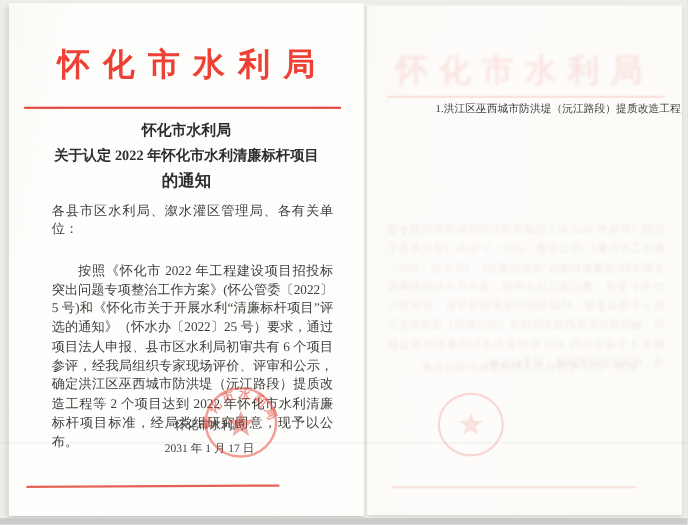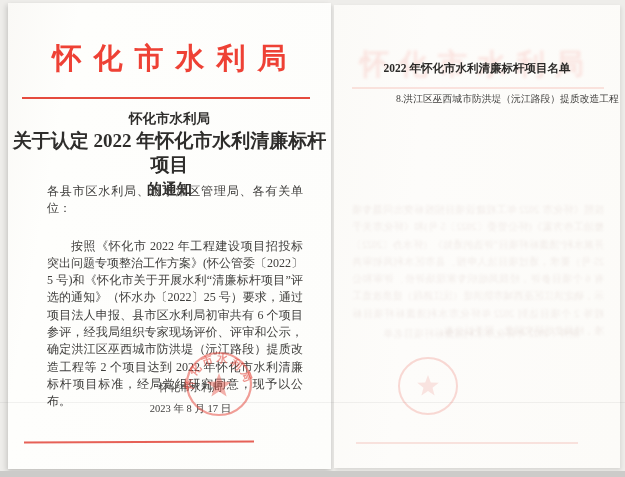--- a/index.html
+++ b/index.html
@@ -22,21 +22,21 @@
   
   .letterhead{
     position:absolute; top:36px; left:0; width:100%;
     text-align:center; font-size:29px; font-weight:bold;
     letter-spacing:12px; padding-left:12px; box-sizing:border-box;
     color:#ee4135;
   }
   .red-rule{position:absolute; top:94px; left:14px; width:288px; height:2px; background:#e54b3e;}
   .doc-title{position:absolute; top:106px; left:0; width:100%; text-align:center; color:#2e2d2b; font-weight:bold;}
   .doc-title .t1{font-size:13.5px; line-height:20px;}
-  .doc-title .t2{font-size:19px; line-height:24px;}
+  .doc-title .t2{font-size:13px; line-height:24px;}
   .doc-title .t3{font-size:15px; line-height:24px;text-align:center;}
   .body{position:absolute; top:180px; left:39px; width:256px; color:#3f3e3c; font-size:12px;}
   .body p{margin:0; line-height:17.3px; text-align:justify;}
   .body .para{text-indent:2em;margin-top:20px;}
   .attachment{position:absolute; top:326px; left:60px; font-size:10.2px; color:#3f3e3c;}
   .sign-block{position:absolute; top:375px; left:120px; width:125px; text-align:center;
     font-size:10.5px; color:#3f3e3c; line-height:20.5px;}
   .seal{position:absolute; left:175px; top:346px; width:72px; height:70px;}
   .bottom-red-line{position:absolute; top:438px; left:16px; width:230px; height:2px;
     background:#e2453a; transform:rotate(-0.3deg); opacity:.85;}
@@ -87,41 +87,40 @@
     </div>
 
     <div class="body">
       <p class="salutation">各县市区水利局、溆水灌区管理局、各有关单位：</p>
       <p class="para">按照《怀化市 2022 年工程建设项目招投标突出问题专项整治工作方案》(怀公管委〔2022〕5 号)和《怀化市关于开展水利“清廉标杆项目”评选的通知》（怀水办〔2022〕25 号）要求，通过项目法人申报、县市区水利局初审共有 6 个项目参评，经我局组织专家现场评价、评审和公示，确定洪江区巫西城市防洪堤（沅江路段）提质改造工程等 2 个项目达到 2022 年怀化市水利清廉标杆项目标准，经局党组研究同意，现予以公布。</p>
     </div>
 
 
     <div class="sign-block">
       <div>怀化市水利局</div>
-      <div>2023 年 8 月 17 日</div>
+      <div>2031 年 1 月 17 日</div>
     </div>
 
     <svg class="seal" viewBox="0 0 72 70" aria-hidden="true">
       <ellipse cx="36" cy="35" rx="32" ry="31" fill="none" stroke="rgba(229,79,68,0.55)" stroke-width="2.2"></ellipse>
       <path id="sealArc" d="M 11 45 A 26 25 0 1 1 61 45" fill="none"></path>
       <text font-size="11" fill="rgba(229,79,68,0.6)" letter-spacing="2.5" font-weight="bold">
         <textPath href="#sealArc" startOffset="4%">怀化市水利局</textPath>
       </text>
       <polygon points="36,24 39.2,32.6 48.4,33 41.1,38.7 43.6,47.5 36,42.4 28.4,47.5 30.9,38.7 23.6,33 32.8,32.6" fill="rgba(229,79,68,0.45)"></polygon>
     </svg>
 
     <div class="bottom-red-line"></div>
   </div>
 
   <div class="page page-right">
     <div class="bleed-letterhead">怀化市水利局</div>
     <div class="bleed-rule"></div>
 
-    <div class="apage-title">2022 年怀化市水利清廉标杆项目名单</div>
-    <div class="item item1">8.洪江区巫西城市防洪堤（沅江路段）提质改造工程</div>
+    <div class="item item1">1.洪江区巫西城市防洪堤（沅江路段）提质改造工程</div>
 
     <div class="bleed bleed-body">按照《怀化市 2022 年工程建设项目招投标突出问题专项整治工作方案》(怀公管委〔2022〕5 号)和《怀化市关于开展水利“清廉标杆项目”评选的通知》（怀水办〔2022〕25 号）要求，通过项目法人申报、县市区水利局初审共有 6 个项目参评，经我局组织专家现场评价、评审和公示，确定洪江区巫西城市防洪堤（沅江路段）提质改造工程等 2 个项目达到 2022 年怀化市水利清廉标杆项目标准，经局党组研究同意，现予以公布。</div>
     <div class="bleed bleed-attachment">附件：2022 年怀化市水利清廉标杆项目名单</div>
 
     <svg class="bleed-seal" viewBox="0 0 64 62" aria-hidden="true">
       <ellipse cx="32" cy="31" rx="29" ry="28" fill="none" stroke="rgba(238,140,130,0.32)" stroke-width="2"></ellipse>
       <polygon points="32,20 34.8,27.5 42.8,27.8 36.5,32.8 38.6,40.5 32,36 25.4,40.5 27.5,32.8 21.2,27.8 29.2,27.5" fill="rgba(238,140,130,0.22)"></polygon>
     </svg>
 
     <div class="bleed-bottom-line"></div>

